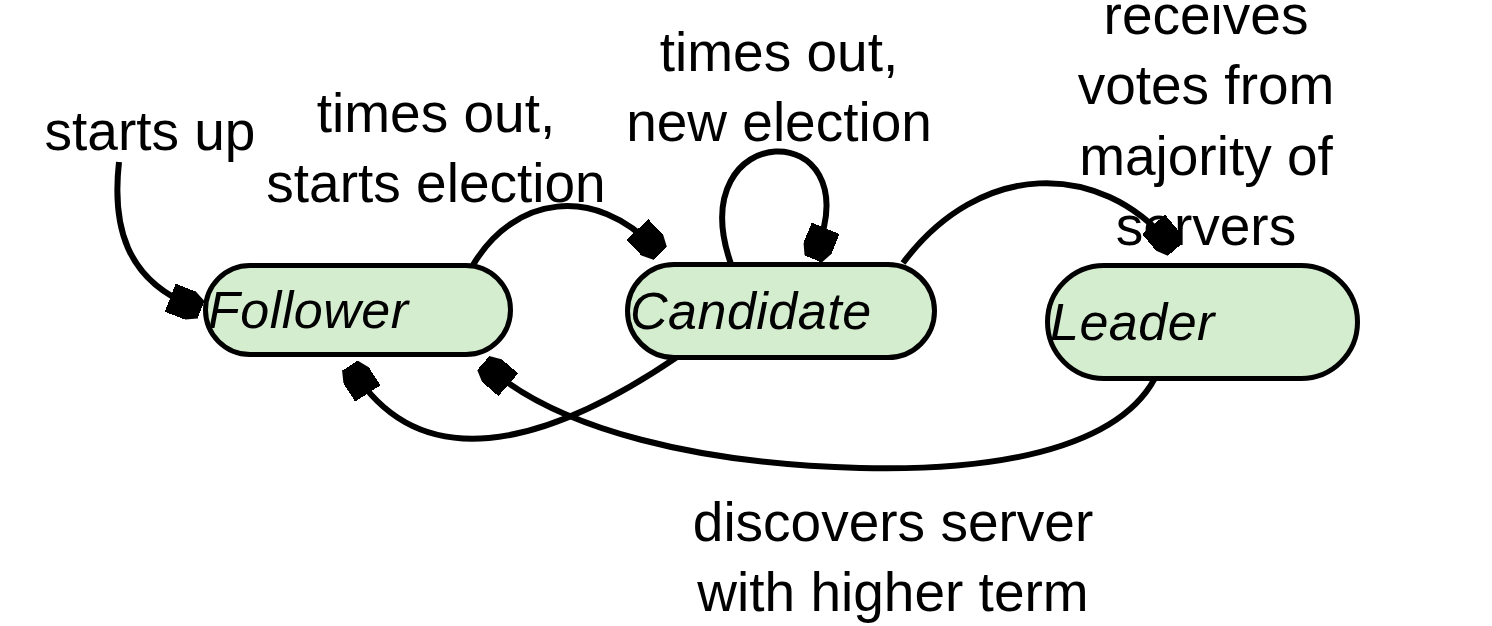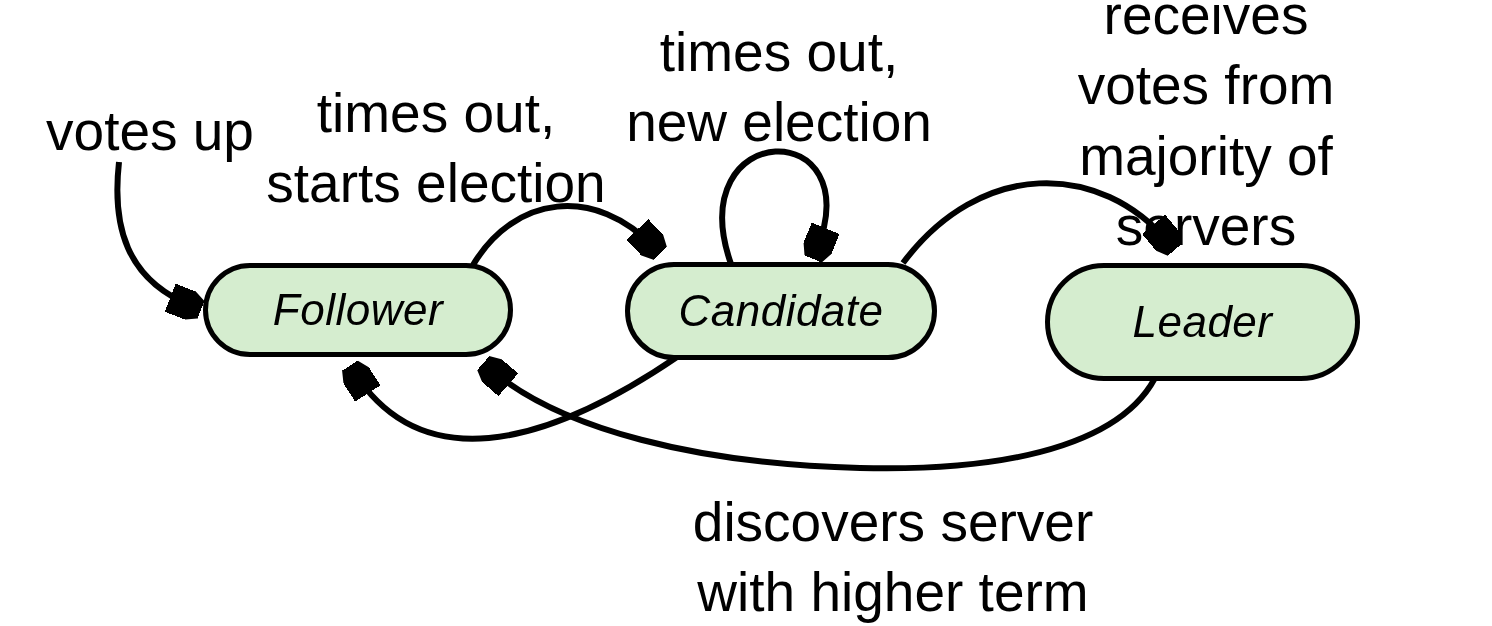--- a/index.html
+++ b/index.html
@@ -29,23 +29,23 @@
     stroke-width: 6;
   }
   .state {
     position: absolute;
     box-sizing: border-box;
     background: var(--state-fill, #d5edcf);
     border: 5px solid var(--line, #000000);
     border-radius: 60px;
     display: flex;
     align-items: center;
-    justify-content: center;
+    justify-content: flex-start;
     font-style: italic;
-    font-size: 44px;
+    font-size: 52px;
     line-height: 1;
     letter-spacing: 0.5px;
   }
   .state-follower  { left: 203px; top: 263px; width: 310px; height: 94px; }
   .state-candidate { left: 625px; top: 262px; width: 312px; height: 98px; }
   .state-leader    { left: 1045px; top: 263px; width: 315px; height: 118px; }
   .lbl {
     position: absolute;
     transform: translate(-50%, -50%);
     text-align: center;
@@ -82,21 +82,21 @@
   <div class="state state-follower">
     <span>Follower</span>
   </div>
   <div class="state state-candidate">
     <span>Candidate</span>
   </div>
   <div class="state state-leader">
     <span>Leader</span>
   </div>
 
-  <div class="lbl lbl-starts-up">votes up</div>
+  <div class="lbl lbl-starts-up">starts up</div>
   <div class="lbl lbl-times-out-starts">times out,
 starts election</div>
   <div class="lbl lbl-times-out-new">times out,
 new election</div>
   <div class="lbl lbl-receives-votes">receives votes from
 majority of servers</div>
   <div class="lbl lbl-discovers-server">discovers server
 with higher term</div>
 
 </div>

